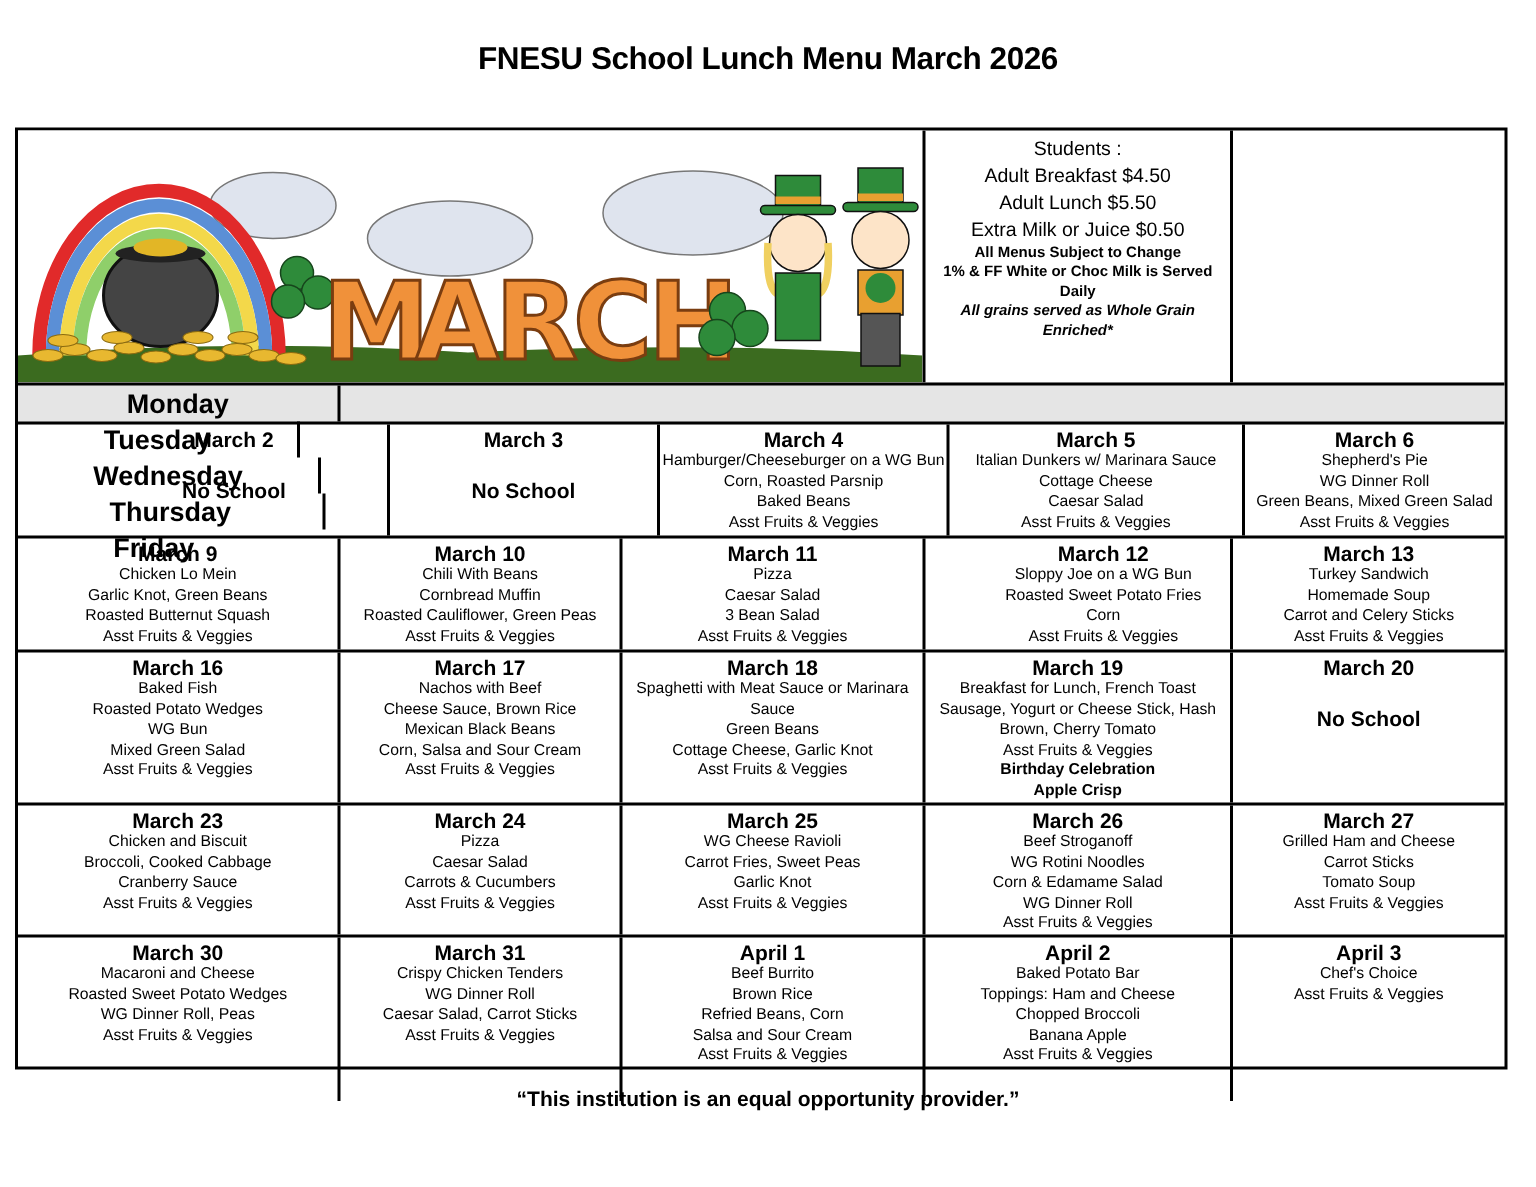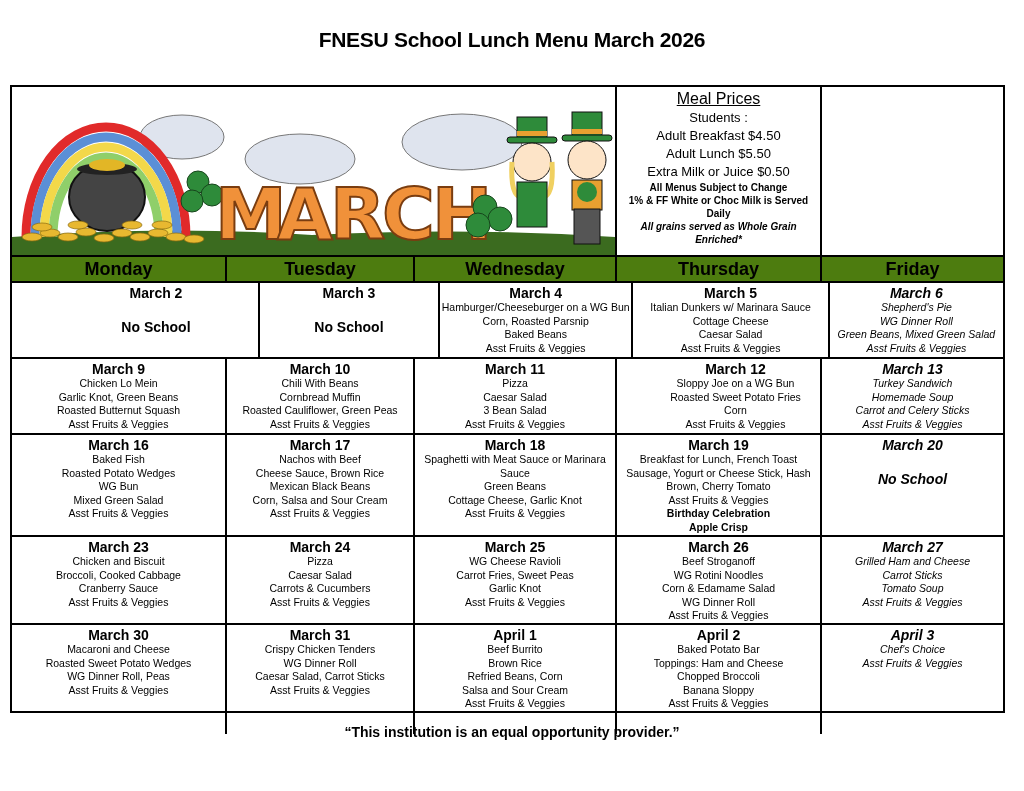--- a/index.html
+++ b/index.html
@@ -8,27 +8,27 @@
   .grid { position: absolute; left: 10px; top: 85px; width: 995px; height: 628px; border: 2px solid #000; box-sizing: border-box; }
   .banner { position: absolute; left: 0; top: 0; width: 605px; height: 168px; border-right: 2px solid #000; box-sizing: border-box; overflow: hidden; background: #fff; }
   .prices { position: absolute; left: 605px; top: 0; width: 205px; height: 168px; border-right: 2px solid #000; box-sizing: border-box; text-align: center; padding-top: 3px; }
   .prices .heading { font-size: 16px; text-decoration: underline; margin-bottom: 1px; }
   .prices .line { font-size: 13px; line-height: 18px; }
   .prices .bold { font-size: 10px; font-weight: bold; line-height: 13px; }
   .prices .ital { font-size: 10px; font-weight: bold; font-style: italic; line-height: 13px; }
   .alt { position: absolute; left: 810px; top: 0; width: 181px; height: 168px; text-align: center; padding-top: 3px; box-sizing: border-box; }
   .alt .hl { background: #ffff00; font-weight: bold; font-size: 13px; line-height: 18.5px; display: inline; box-decoration-break: clone; -webkit-box-decoration-break: clone; }
   .alt p { margin: 0 0 14px 0; line-height: 18.5px; }
-  .days { position: absolute; left: 0; top: 168px; width: 991px; height: 28px; display: flex; background: #4d7c0f; border-top: 2px solid #000; border-bottom: 2px solid #000; box-sizing: border-box; }
+  .days { position: absolute; left: 0; top: 168px; width: 991px; height: 28px; display: flex; background: #e5e5e5; border-top: 2px solid #000; border-bottom: 2px solid #000; box-sizing: border-box; flex-direction: column; }
   .days div { text-align: center; font-weight: bold; font-size: 18px; line-height: 24px; border-right: 2px solid #000; box-sizing: border-box; }
   .days div:last-child { border-right: none; }
   .row { position: absolute; left: 0; width: 991px; display: flex; border-bottom: 2px solid #000; box-sizing: border-box; }
   .row:last-child { border-bottom: none; }
   .cell { border-right: 2px solid #000; box-sizing: border-box; text-align: center; padding-top: 2px; }
-  .cell:last-child { border-right: none; font-style: italic; }
+  .cell:last-child { border-right: none; }
   .cell .date { font-weight: bold; font-size: 14px; line-height: 16px; }
   .cell .item { font-size: 10.5px; line-height: 13.6px; }
   .cell .item.bold { font-weight: bold; }
   .cell .noschool { font-weight: bold; font-size: 14px; margin-top: 18px; }
   .footer { position: absolute; top: 724px; left: 0; width: 1024px; text-align: center; font-weight: bold; font-size: 14px; }
 </style>
 </head>
 <body>
 
 <div class="title">FNESU School Lunch Menu March 2026</div>
@@ -105,21 +105,20 @@
       <rect x="550" y="48" width="50" height="6" rx="3" fill="#2e8b3a" stroke="#111"></rect>
       <rect x="560" y="42" width="30" height="5" fill="#e8a030"></rect>
       <circle cx="575" cy="73" r="19" fill="#fde4c8" stroke="#111"></circle>
       <rect x="560" y="93" width="30" height="30" fill="#e8a030" stroke="#111"></rect>
       <rect x="562" y="122" width="26" height="35" fill="#555" stroke="#111"></rect>
       <circle cx="575" cy="105" r="10" fill="#2e8b3a"></circle>
     </svg>
   </div>
 
   <div class="prices">
-    <div class="heading">Meal Prices</div>
     <div class="line">Students :</div>
     <div class="line">Adult Breakfast $4.50</div>
     <div class="line">Adult Lunch $5.50</div>
     <div class="line">Extra Milk or Juice $0.50</div>
     <div class="bold">All Menus Subject to Change</div>
     <div class="bold">1% &amp; FF White or Choc Milk is Served Daily</div>
     <div class="ital">All grains served as Whole Grain Enriched*</div>
   </div>
 
 
@@ -294,21 +293,21 @@
         <div class="item">Brown Rice</div>
         <div class="item">Refried Beans, Corn</div>
         <div class="item">Salsa and Sour Cream</div>
         <div class="item">Asst Fruits &amp; Veggies</div>
       </div>
       <div class="cell" style="width: 205px;">
         <div class="date">April 2</div>
         <div class="item">Baked Potato Bar</div>
         <div class="item">Toppings: Ham and Cheese</div>
         <div class="item">Chopped Broccoli</div>
-        <div class="item">Banana Sloppy</div>
+        <div class="item">Banana Apple</div>
         <div class="item">Asst Fruits &amp; Veggies</div>
       </div>
       <div class="cell" style="width: 181px;">
         <div class="date">April 3</div>
         <div class="item">Chef's Choice</div>
         <div class="item">Asst Fruits &amp; Veggies</div>
       </div>
     </div>
 </div>
 

